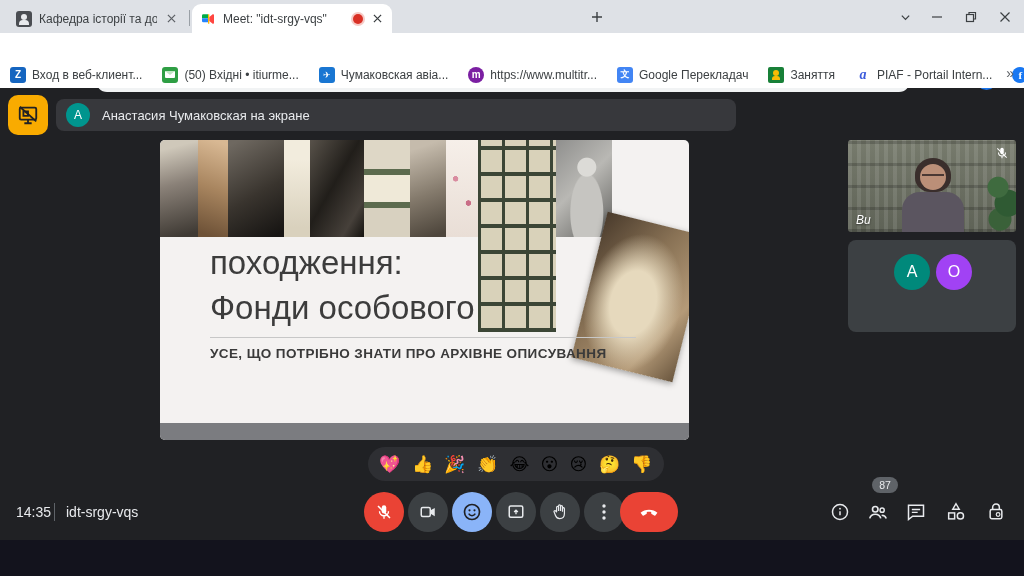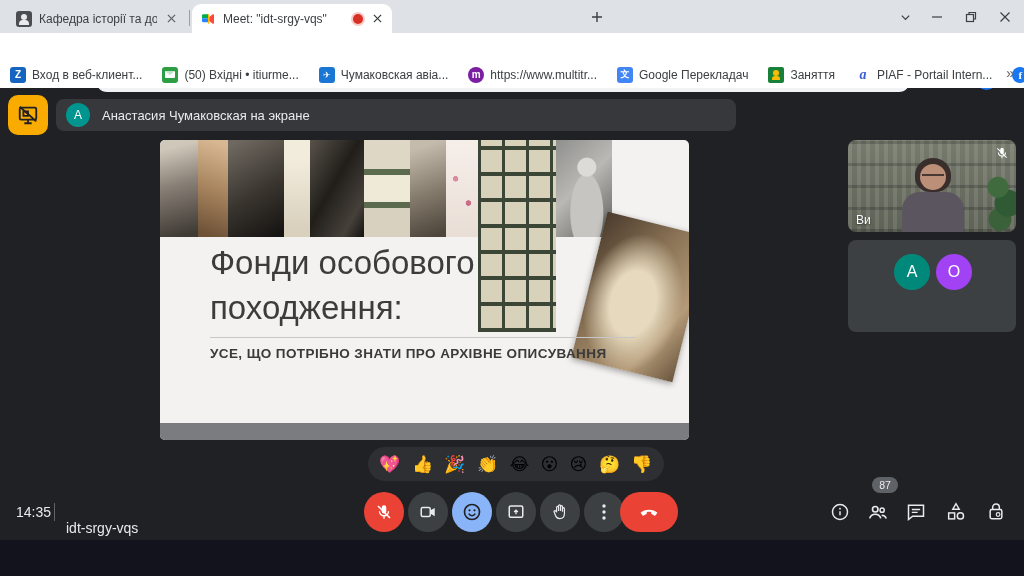--- a/index.html
+++ b/index.html
@@ -96,24 +96,24 @@
   .box-tag { position:absolute; right:14px; top:16px; width:22px; height:26px; background:#efe8d2; color:#5a5342;
              font-size:9px; display:flex; align-items:center; justify-content:center; }
   .slide-title { position:absolute; left:50px; top:100px; font-size:33px; line-height:45px; color:#3c3c3c; }
   .slide-title span { display:block; }
   .title-rule { position:absolute; left:50px; top:197px; width:426px; height:1px; background:#c7c7c7; }
   .slide-sub { position:absolute; left:50px; top:206px; font-size:13.5px; font-weight:bold; letter-spacing:.4px;
                color:#3a3a3a; }
   .slide-footer { position:absolute; left:0; top:283px; width:529px; height:17px; background:#7b7c80; }
 
   
-  .selfview { left:848px; top:140px; width:168px; height:92px; border-radius:8px; overflow:hidden;
+  .selfview { left:848px; top:140px; width:168px; height:92px; border-radius:3px; overflow:hidden;
               background:repeating-linear-gradient(0deg,rgba(0,0,0,.18) 0 3px,transparent 3px 22px),
                          repeating-linear-gradient(90deg,rgba(255,255,255,.10) 0 4px,transparent 4px 9px),
-                         linear-gradient(180deg,#777b6d,#5e6256); }
+                         linear-gradient(180deg,#777b6d,#5e6256);font-style:italic; }
   .plant { position:absolute; right:-6px; top:28px; width:40px; height:64px;
            background:radial-gradient(circle at 40% 30%,#3f6b3f 10px,transparent 11px),
                       radial-gradient(circle at 65% 55%,#2f5a33 13px,transparent 14px),
                       radial-gradient(circle at 45% 80%,#3a6139 11px,transparent 12px); }
   .person { position:absolute; left:50px; top:18px; width:70px; height:74px; }
   .hair { position:absolute; left:17px; top:0; width:36px; height:34px; border-radius:50% 50% 42% 42%; background:#3a2e2c; }
   .face { position:absolute; left:22px; top:6px; width:26px; height:26px; border-radius:50%; background:#bb8f78; }
   .glasses { position:absolute; left:24px; top:16px; width:22px; height:4px; border-top:2px solid #4a3834; }
   .torso { position:absolute; left:4px; top:34px; width:62px; height:40px; border-radius:18px 18px 0 0; background:#5b5560; }
   .sv-label { position:absolute; left:8px; bottom:5px; color:#fff; font-size:12px; text-shadow:0 1px 2px rgba(0,0,0,.6); }
@@ -128,21 +128,21 @@
   .others-label { position:absolute; left:0; top:60px; width:168px; text-align:center; color:#e8eaed; font-size:13px; }
 
   
   .reactions { left:368px; top:447px; width:296px; height:34px; border-radius:17px; background:#2e2f33;
                display:flex; align-items:center; justify-content:space-evenly; font-size:17px;
                font-family:"DejaVu Sans",sans-serif; }
 
   
   .meet-time { left:16px; top:504px; color:#e8eaed; font-size:14px; }
   .meet-sep { left:54px; top:503px; width:1px; height:18px; background:#5f6368; }
-  .meet-code { left:66px; top:504px; color:#e8eaed; font-size:14px;margin-top:16px; }
+  .meet-code { left:66px; top:504px; color:#e8eaed; font-size:14px; }
   .ctl { position:absolute; top:492px; width:40px; height:40px; border-radius:50%; background:#3c4043;
          display:flex; align-items:center; justify-content:center; }
   .ctl-red { background:#ea4335; }
   .ctl-blue { background:#8ab4f8; }
   .endcall { position:absolute; top:492px; left:620px; width:58px; height:40px; border-radius:20px; background:#ea4335;
              display:flex; align-items:center; justify-content:center; }
   .ric { position:absolute; top:500px; width:24px; height:24px; display:flex; align-items:center; justify-content:center; }
   .count-badge { position:absolute; left:872px; top:477px; min-width:26px; height:16px; border-radius:9px; background:#5f6368;
                  color:#e8eaed; font-size:10.5px; display:flex; align-items:center; justify-content:center; padding:0 4px; }
 
@@ -341,22 +341,22 @@
       <div class="pt t4"></div>
       <div class="pt t5"></div>
       <div class="pt t6"></div>
       <div class="pt t7"></div>
       <div class="pt t8"></div>
     </div>
     <div class="certgrid"></div>
     <div class="bust"></div>
     <div class="photo-tilt"></div>
     <div class="slide-title">
+      <span>походження:</span>
       <span>Фонди особового</span>
-      <span>походження:</span>
     </div>
     <div class="title-rule"></div>
     <div class="slide-sub">УСЕ, ЩО ПОТРІБНО ЗНАТИ ПРО АРХІВНЕ ОПИСУВАННЯ</div>
     <div class="slide-footer"></div>
   </div>
 
   <div class="abs selfview">
     <div class="plant"></div>
     <div class="person">
       <div class="hair"></div>

